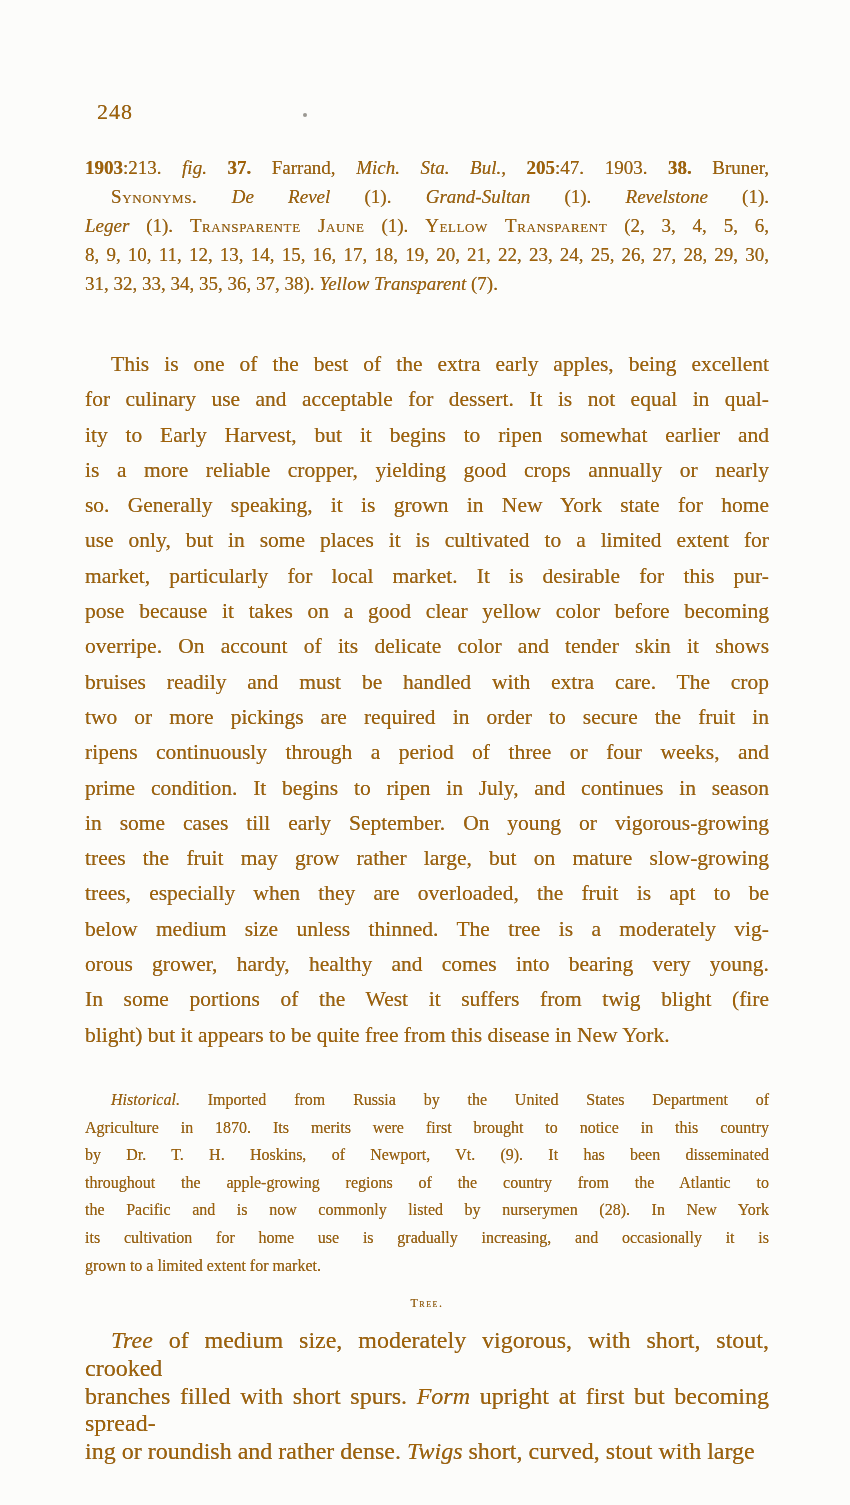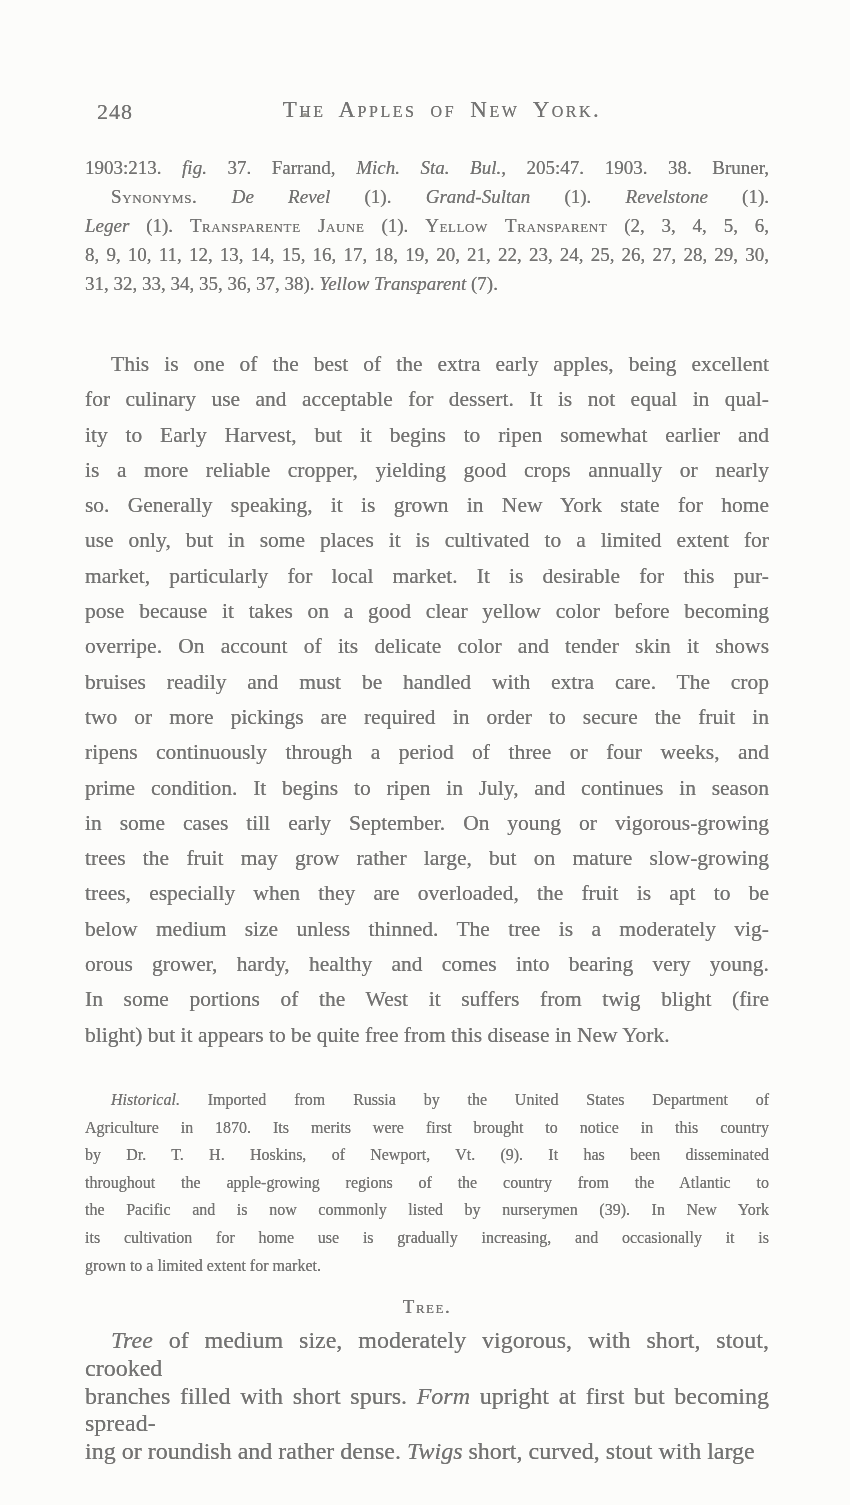--- a/index.html
+++ b/index.html
@@ -1,54 +1,53 @@
 <!DOCTYPE html>
 <html><head>
 <meta charset="utf-8">
 <style>
   html,body{margin:0;padding:0;background:#e9e9e9;}
   .page{
     position:relative;width:850px;height:1505px;margin:0;
     background:#fcfcfa;overflow:hidden;
     font-family:"Liberation Serif","DejaVu Serif",serif;
-    color:#737373;
+    color:#a16207;
     text-shadow:0 0 .4px rgba(25,20,10,.55);
   }
   .header{position:absolute;top:97px;left:85px;width:684px;height:34px;}
   .pagenum{position:absolute;left:12px;top:2px;font-size:22px;letter-spacing:1px;}
   .running-title{
     text-align:center;font-variant:small-caps;font-size:23px;
     letter-spacing:2.5px;word-spacing:6px;padding-left:30px;
   }
   .speck{position:absolute;left:218px;top:16px;width:4px;height:4px;border-radius:50%;
     background:#4a463c;opacity:.55;}
   .blk{position:absolute;left:85px;width:684px;}
   .citewrap{top:153px;font-size:19px;line-height:29px;}
   .body-blk{top:347px;font-size:21.5px;line-height:35.3px;}
   .hist-blk{top:1086px;font-size:16px;line-height:27.6px;}
   .tree-head{
     position:absolute;top:1296px;left:85px;width:684px;text-align:center;
-    font-variant:small-caps;font-size:19px;letter-spacing:1.5px;
+    font-variant:small-caps;font-size:12px;letter-spacing:1.5px;
   }
   .tree-blk{top:1327px;font-size:24px;line-height:27.8px;}
   .tline{text-align:justify;text-align-last:justify;}
   .tline.last{text-align-last:left;}
   .indent-first .tline:first-child{text-indent:26px;}
   .i{font-style:italic;}
-  .b{font-weight:normal;}
+  .b{font-weight:bold;}
   .sc{font-variant:small-caps;letter-spacing:.6px;}
 </style>
 </head>
 <body>
 
 <div class="page">
 
   <div class="header">
     <div class="pagenum">248</div>
-    <div class="running-title">The Apples of New York.</div>
     <div class="speck"></div>
   </div>
 
   <div class="blk citewrap">
     <div>
         <div class="tline"><span class="b">1903</span><span>:213.  </span><span class="i">fig.</span><span>  </span><span class="b">37.</span><span> Farrand, </span><span class="i">Mich. Sta. Bul.,</span><span> </span><span class="b">205</span><span>:47.  1903.  </span><span class="b">38.</span><span> Bruner,</span></div>
       </div>
     <div class="indent-first">
         <div class="tline"><span class="sc">Synonyms.</span><span>  </span><span class="i">De Revel</span><span> (1).  </span><span class="i">Grand-Sultan</span><span> (1).  </span><span class="i">Revelstone</span><span> (1).</span></div>
         <div class="tline"><span class="i">Leger</span><span> (1).  </span><span class="sc">Transparente Jaune</span><span> (1).  </span><span class="sc">Yellow Transparent</span><span> (2, 3, 4, 5, 6,</span></div>
@@ -78,21 +77,21 @@
       <div class="tline"><span>orous grower, hardy, healthy and comes into bearing very young.</span></div>
       <div class="tline"><span>In some portions of the West it suffers from twig blight (fire</span></div>
       <div class="tline last"><span>blight) but it appears to be quite free from this disease in New York.</span></div>
     </div>
 
   <div class="blk hist-blk indent-first">
       <div class="tline"><span class="i">Historical.</span><span>  Imported from Russia by the United States Department of</span></div>
       <div class="tline"><span>Agriculture in 1870.  Its merits were first brought to notice in this country</span></div>
       <div class="tline"><span>by Dr. T. H. Hoskins, of Newport, Vt. (9).  It has been disseminated</span></div>
       <div class="tline"><span>throughout the apple-growing regions of the country from the Atlantic to</span></div>
-      <div class="tline"><span>the Pacific and is now commonly listed by nurserymen (39).  In New York</span></div>
+      <div class="tline"><span>the Pacific and is now commonly listed by nurserymen (28).  In New York</span></div>
       <div class="tline"><span>its cultivation for home use is gradually increasing, and occasionally it is</span></div>
       <div class="tline last"><span>grown to a limited extent for market.</span></div>
     </div>
 
   <div class="tree-head">Tree.</div>
 
   <div class="blk tree-blk indent-first">
       <div class="tline"><span class="i">Tree</span><span> of medium size, moderately vigorous, with short, stout, crooked</span></div>
       <div class="tline"><span>branches filled with short spurs.  </span><span class="i">Form</span><span> upright at first but becoming spread-</span></div>
       <div class="tline last"><span>ing or roundish and rather dense.  </span><span class="i">Twigs</span><span> short, curved, stout with large</span></div>

